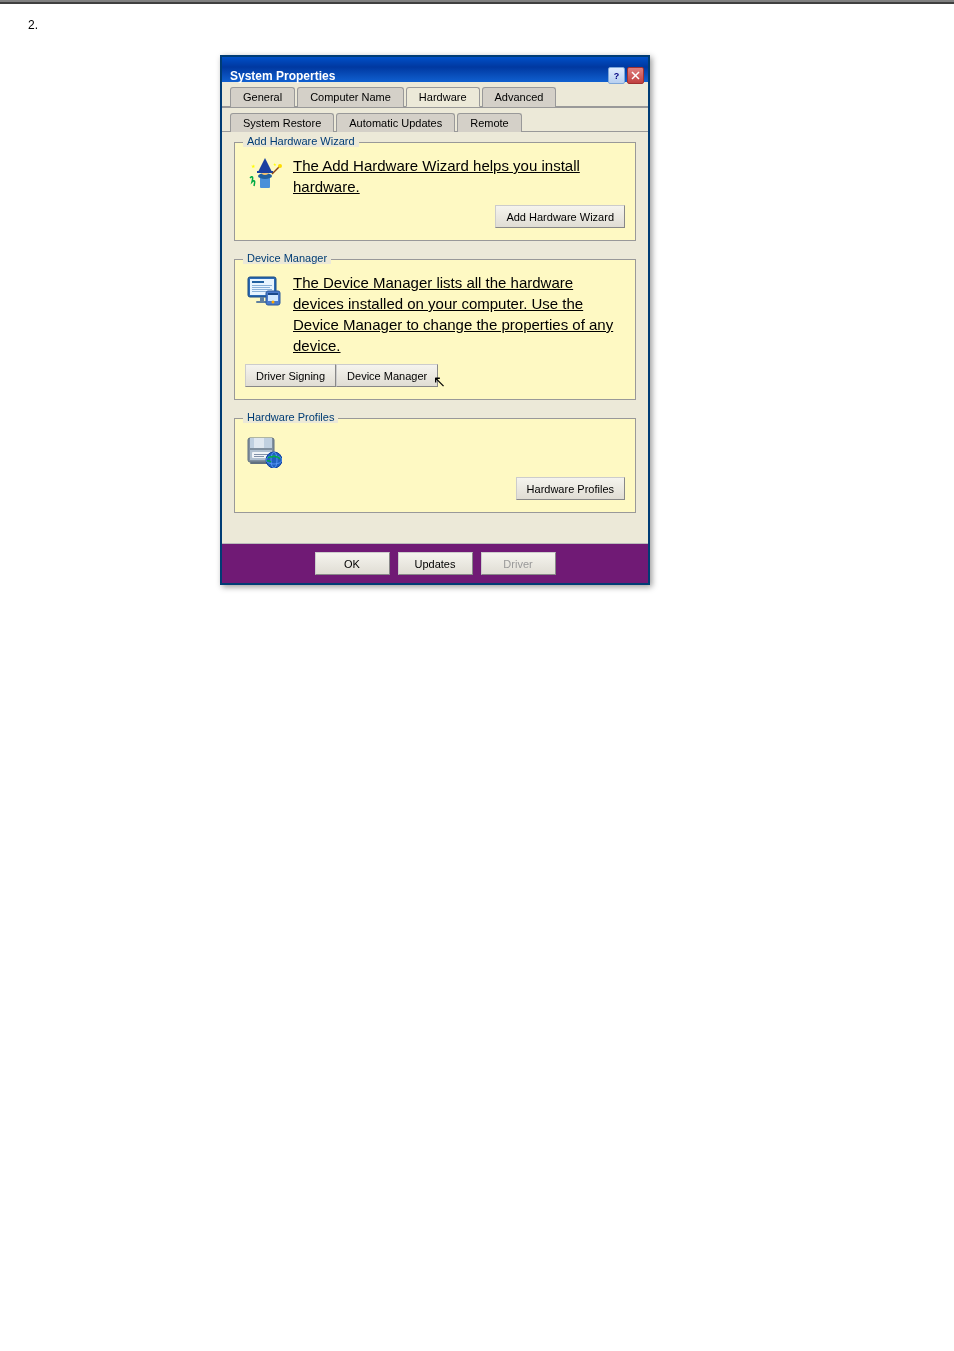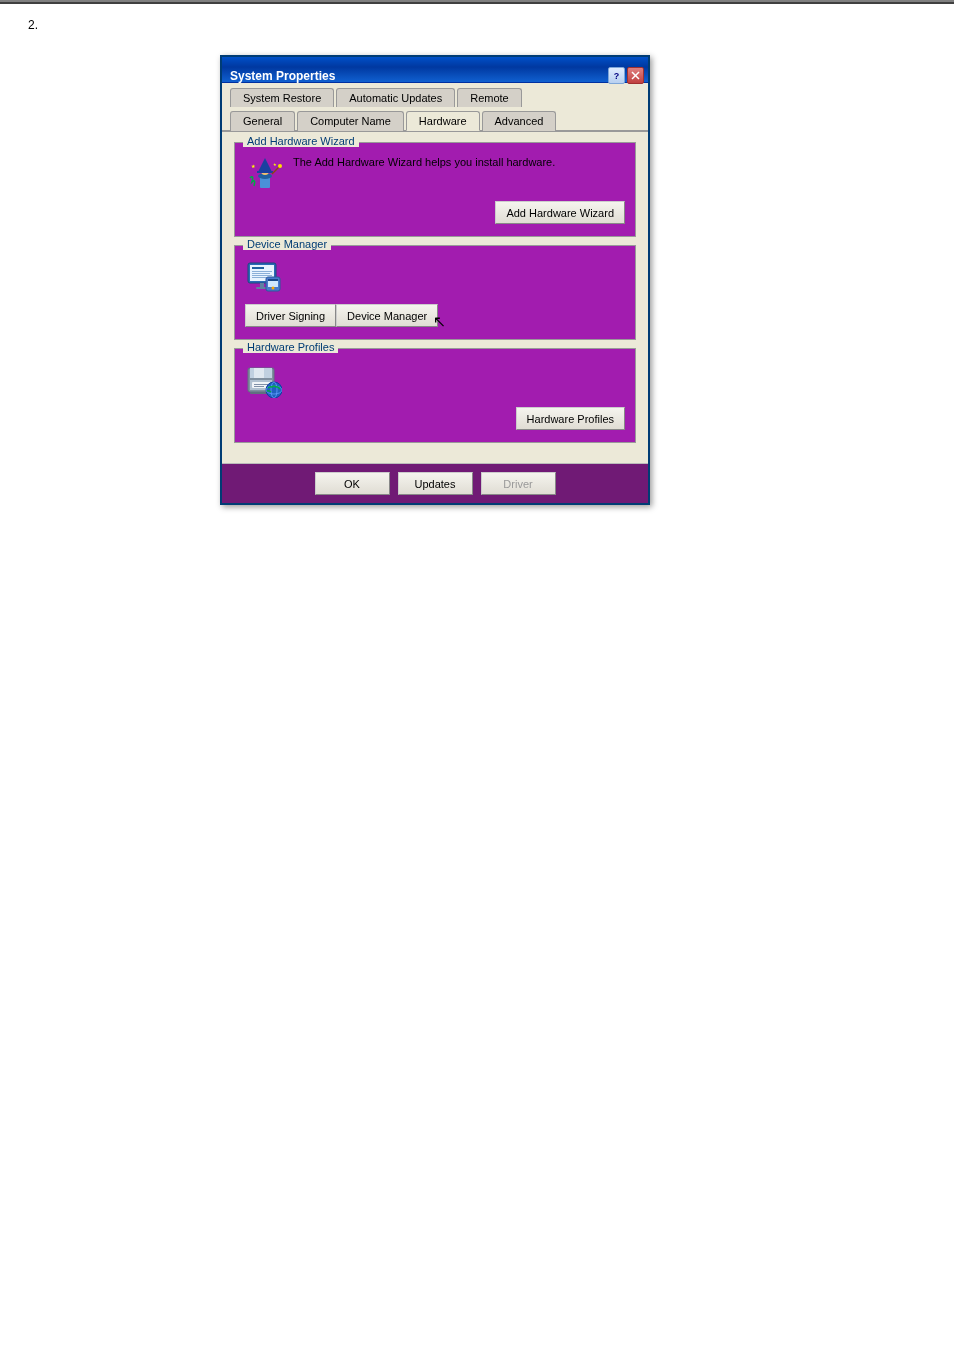--- a/index.html
+++ b/index.html
@@ -131,22 +131,22 @@
 
     
     .content-area {
       padding: 10px 12px 12px 12px;
       background: #ece9d8;
     }
 
     
     .section-box {
       border: 1px solid #999;
-      background: #a21caf;
-      margin-bottom: 8px;
+      background: #fef9c3;
+      margin-bottom: 18px;
       padding: 8px 10px 12px 10px;
       position: relative;
     }
 
     .section-title {
       position: absolute;
       top: -8px;
       left: 8px;
       background: #ece9d8;
       padding: 0 4px;
@@ -167,23 +167,24 @@
       height: 38px;
       flex-shrink: 0;
       display: flex;
       align-items: center;
       justify-content: center;
       overflow: hidden;
     }
 
     .section-text {
       flex: 1;
-      font-size: 11px;
+      font-size: 15px;
       color: #000;
       line-height: 1.4;
+      text-decoration: underline;
     }
 
     .section-buttons {
       display: flex;
       justify-content: flex-end;
       gap: 8px;
       margin-top: 8px;
     }
 
     .win-button {
@@ -258,37 +259,37 @@
         <div class="title-btn help-btn">?</div>
         <div class="title-btn close-btn">
           <svg width="9" height="9" viewBox="0 0 9 9">
             <line x1="1" y1="1" x2="8" y2="8" stroke="white" stroke-width="1.5"></line>
             <line x1="8" y1="1" x2="1" y2="8" stroke="white" stroke-width="1.5"></line>
           </svg>
         </div>
       </div>
     </div>
 
-    <div class="tab-container">
-      <div class="tab-row tab-row-top">
-        <div class="tab">System Restore</div>
-        <div class="tab">Automatic Updates</div>
-        <div class="tab">Remote</div>
-      </div>
-    </div>
-
     <div class="tab-container" style="border-bottom: 2px solid #999; margin-top:-1px;">
       <div class="tab-row">
         <div class="tab">General</div>
         <div class="tab">Computer Name</div>
         <div class="tab active">Hardware</div>
         <div class="tab">Advanced</div>
       </div>
     </div>
 
+    <div class="tab-container">
+      <div class="tab-row tab-row-top">
+        <div class="tab">System Restore</div>
+        <div class="tab">Automatic Updates</div>
+        <div class="tab">Remote</div>
+      </div>
+    </div>
+
     <div class="content-area">
 
       <div class="section-box">
         <span class="section-title">Add Hardware Wizard</span>
         <div class="section-inner">
           <div class="section-icon">
             <svg width="36" height="36" viewBox="0 0 36 36">
 
               <rect x="14" y="20" width="10" height="12" fill="#4a90d9" rx="1"></rect>
               <ellipse cx="19" cy="20" rx="7" ry="3" fill="#2060a0"></ellipse>
@@ -330,20 +331,21 @@
 
               <rect x="14" y="24" width="4" height="4" fill="#6080a0"></rect>
               <rect x="10" y="28" width="12" height="2" rx="1" fill="#6080a0"></rect>
 
               <rect x="20" y="18" width="14" height="14" rx="2" fill="#4a7acc" stroke="#2a5a9c" stroke-width="1"></rect>
               <rect x="22" y="20" width="10" height="8" fill="#d0e8ff"></rect>
               <rect x="22" y="20" width="10" height="2" fill="#1a4a8a"></rect>
               <circle cx="27" cy="29" r="1.5" fill="#ffaa00"></circle>
             </svg>
           </div>
+          <div class="section-text">The Device Manager lists all the hardware devices installed on your computer. Use the Device Manager to change the properties of any device.</div>
         </div>
         <div class="section-buttons-left">
           <button class="win-button">Driver Signing</button>
           <div class="device-mgr-btn-wrapper">
             <button class="win-button">Device Manager</button>
             
             <span class="cursor-indicator">↖</span>
           </div>
         </div>
       </div>

